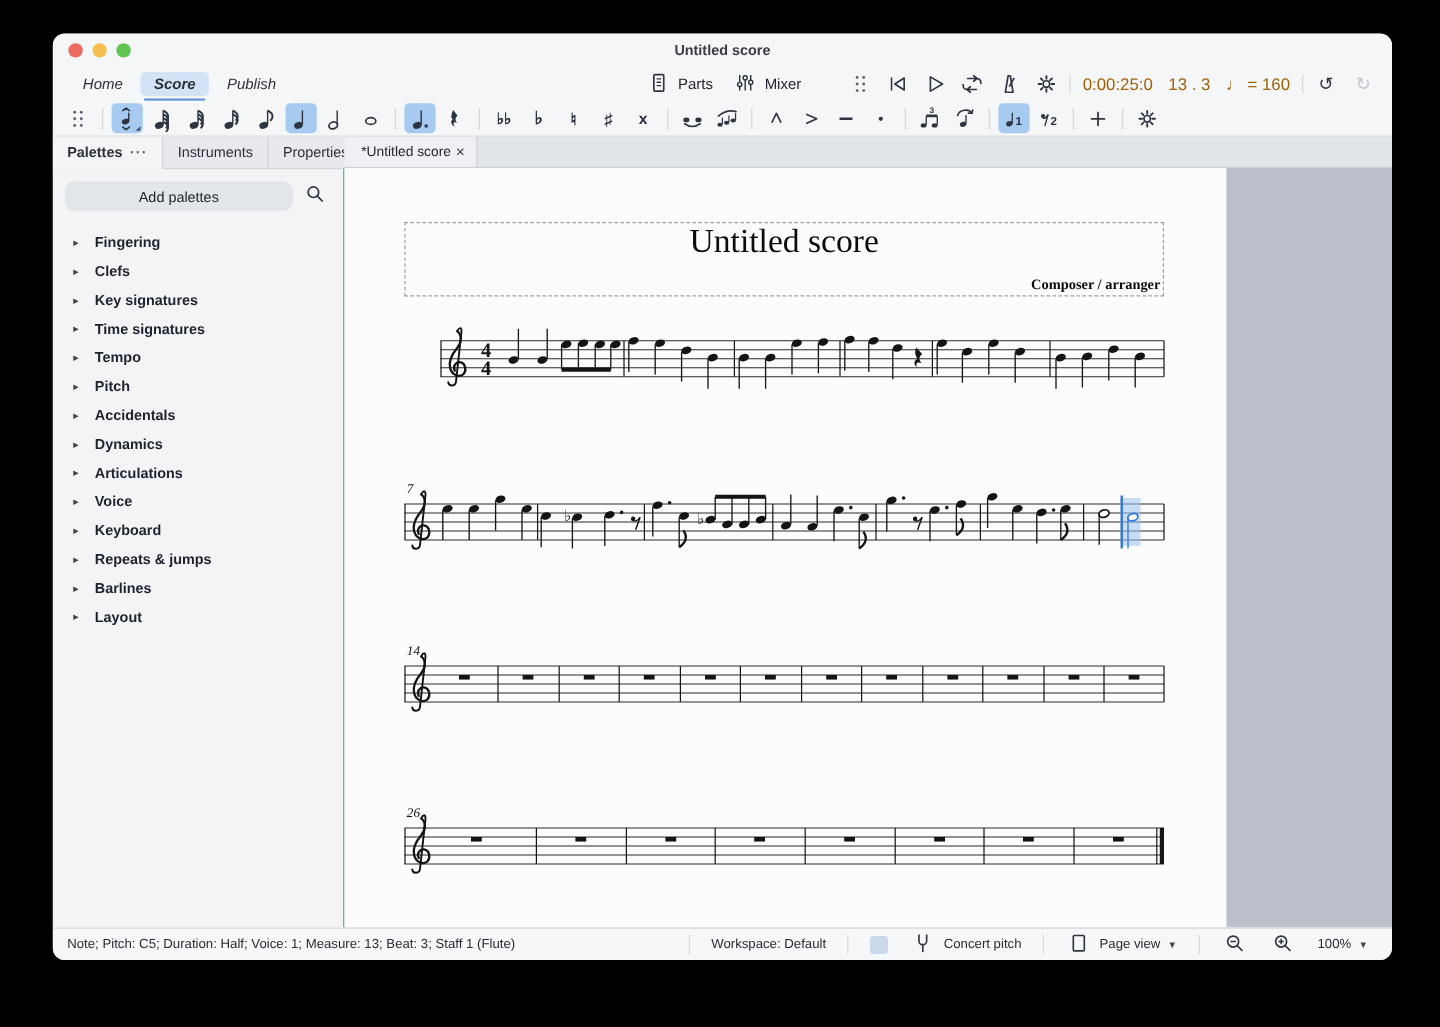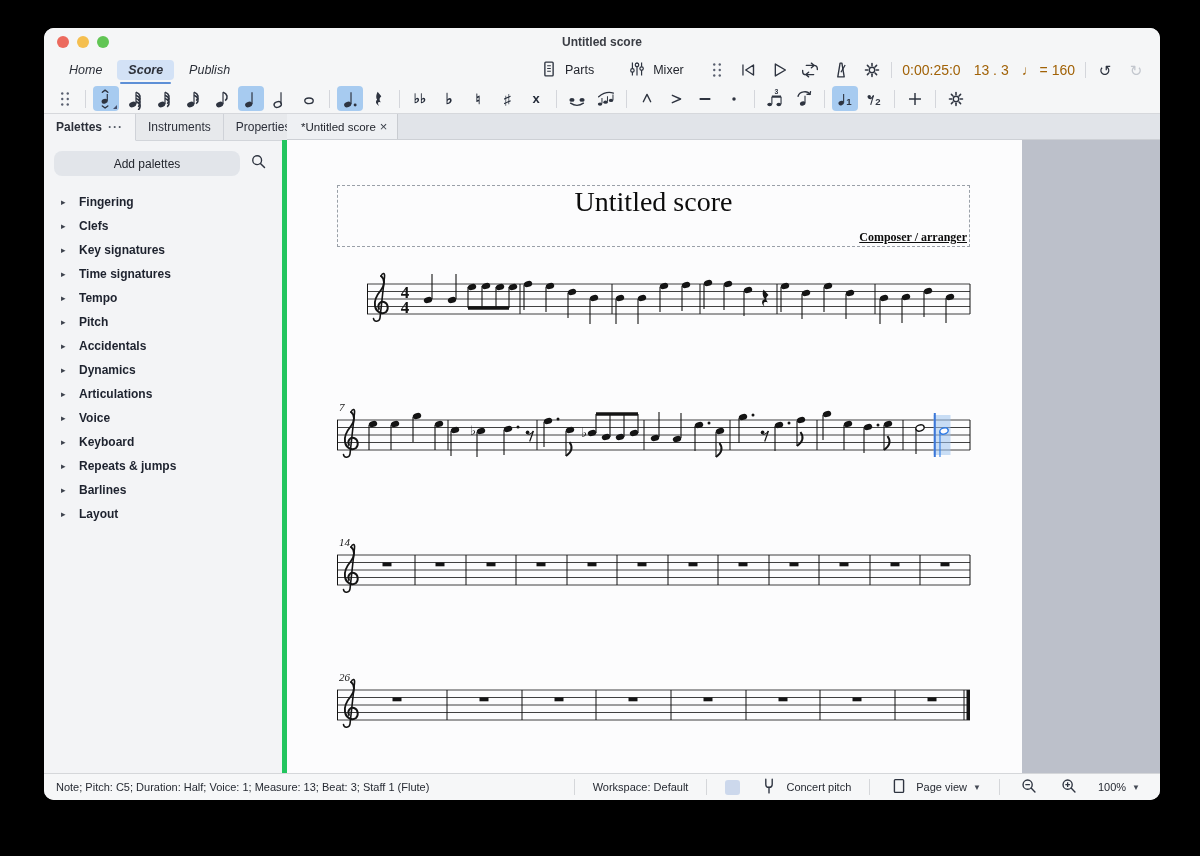--- a/index.html
+++ b/index.html
@@ -14,42 +14,42 @@
   .light { width:12px; height:12px; border-radius:50%; border:none; }
   .wtitle { position:absolute; left:0; right:0; top:7px; text-align:center; font-size:12px;
             font-weight:700; color:#3a3d44; }
   
   .menurow { position:relative; height:28px; background:#f5f6f7; }
   .mtabs { position:absolute; left:14px; top:0; height:28px; display:flex; align-items:center; gap:4px;font-style:italic; }
   .mtab { position:relative; padding:3px 11px; font-size:12.5px; color:#2d313a; border-radius:4px; cursor:default; }
   .mtab.active { background:#d3e2f6; font-weight:700; }
   .mtab.active::after { content:""; position:absolute; left:3px; right:3px; bottom:-4px; height:2.5px;
                         background:#5d8fd6; border-radius:2px; }
-  .center-actions { position:absolute; left:494px; top:0; height:28px; display:flex; align-items:center; gap:32px; }
+  .center-actions { position:absolute; left:494px; top:0; height:28px; display:flex; align-items:center; gap:16px; }
   .cbtn { display:flex; align-items:center; gap:5px; font-size:12.5px; color:#23262e; background:none; border:none; }
   .right-actions { position:absolute; right:12px; top:0; height:28px; display:flex; align-items:center; gap:7px; }
   .pbtn { width:24px; height:24px; display:flex; align-items:center; justify-content:center;
           background:none; border:none; border-radius:4px; }
   .ptext { font-size:14px; color:#a16207; padding:0 3px; white-space:nowrap; }
   .vsep { width:1px; height:16px; background:#d4d6db; }
   .ghost { color:#c3c7ce !important; }
   .uglyph { font-size:15px; color:#2e3440; line-height:1; }
   
   .toolbar { position:relative; height:30px; background:#f5f6f7; border-bottom:1px solid #d6d8dc;
              display:flex; align-items:center; gap:3px; padding-left:8px; }
   .tbtn { position:relative; width:26px; height:25px; display:flex; align-items:center; justify-content:center;
           background:none; border:none; border-radius:4px; }
   .tbtn.active { background:#a7cbf0; }
   .tbtn.corner::after { content:""; position:absolute; right:2px; bottom:2px;
           border-left:4px solid transparent; border-bottom:4px solid #47506b; }
   .tsep { width:1px; height:18px; background:#d4d6db; margin:0 4px; }
   .glyph { font-size:14px; color:#232a38; line-height:1; font-weight:600; }
   
   .sidebar { position:absolute; left:0; top:86px; width:243px; bottom:27px;
-             background:#f3f4f6; border-right:5px solid #22c55e; }
+             background:#f3f4f6; border-right:1px solid #22c55e; }
   .side-tabs { display:flex; height:27px; background:#eceef1; border-bottom:1px solid #d2d5da; }
   .stab { display:flex; align-items:center; gap:6px; padding:0 12px; font-size:12px; color:#2b2f39;
           background:#e7e9ec; border:none; border-right:1px solid #cfd2d8; }
   .stab.active { background:#f3f4f6; font-weight:700; border-bottom:1px solid #f3f4f6; margin-bottom:-1px; }
   .stab .more { color:#555b66; font-weight:700; letter-spacing:1px; }
   .addrow { display:flex; align-items:center; gap:6px; padding:10px 10px 4px 10px; }
   .addbtn { flex:1; height:25px; background:#e2e5ea; border:none; border-radius:8px; font-size:12px; color:#23262e; }
   .iconbtn { width:26px; height:25px; background:none; border:none; display:flex; align-items:center; justify-content:center; }
   .plist { margin-top:10px; }
   .pitem { display:flex; align-items:center; gap:10px; height:24px; padding-left:17px; }
@@ -61,21 +61,21 @@
   .doctab { display:flex; align-items:center; gap:4px; padding:0 10px 0 14px; background:#eef0f3;
             border-right:1px solid #c9ccd1; font-size:11.5px; color:#23262e; }
   .closex { font-size:13px; color:#3a3f4a; background:none; border:none; line-height:1; }
   
   .viewport { position:absolute; left:243px; top:112px; right:0; bottom:27px; background:#bcc0ca; overflow:hidden; }
   .page { position:absolute; left:0; top:0; width:735px; height:633px; background:#fcfcfd; }
   .tframe { position:absolute; left:50px; top:45px; width:633px; height:62px;
             border:1px dashed #9aa0a8; font-family:"Liberation Serif", serif; color:#0c0c0c; }
   .stitle { position:absolute; top:0px; left:0; right:0; text-align:center; font-size:28px; }
   .ssub   { position:absolute; top:33px; left:0; right:0; text-align:center; font-size:15.5px; font-weight:600; }
-  .scomp  { position:absolute; bottom:1px; right:2px; font-size:12px; font-weight:600;text-decoration:underline; }
+  .scomp  { position:absolute; bottom:1px; right:2px; font-size:12px; font-weight:600; }
   .system { position:absolute; left:0; }
   
   .statusbar { position:absolute; left:0; right:0; bottom:0; height:27px; background:#f6f7f8;
                border-top:1px solid #d5d7da; display:flex; align-items:center; font-size:11px; color:#272b33; }
   .status-left { padding-left:12px; flex:1; }
   .status-right { display:flex; align-items:center; gap:18px; padding-right:20px; }
   .sbtn { display:flex; align-items:center; gap:6px; background:none; border:none; font-size:11px; color:#272b33; }
   .ssep { width:1px; height:16px; background:#d5d7da; }
   .bluesq { width:15px; height:15px; border-radius:3px; background:#ccd8ec; border:none; }
   .caret { font-size:8px; color:#444a55; }

